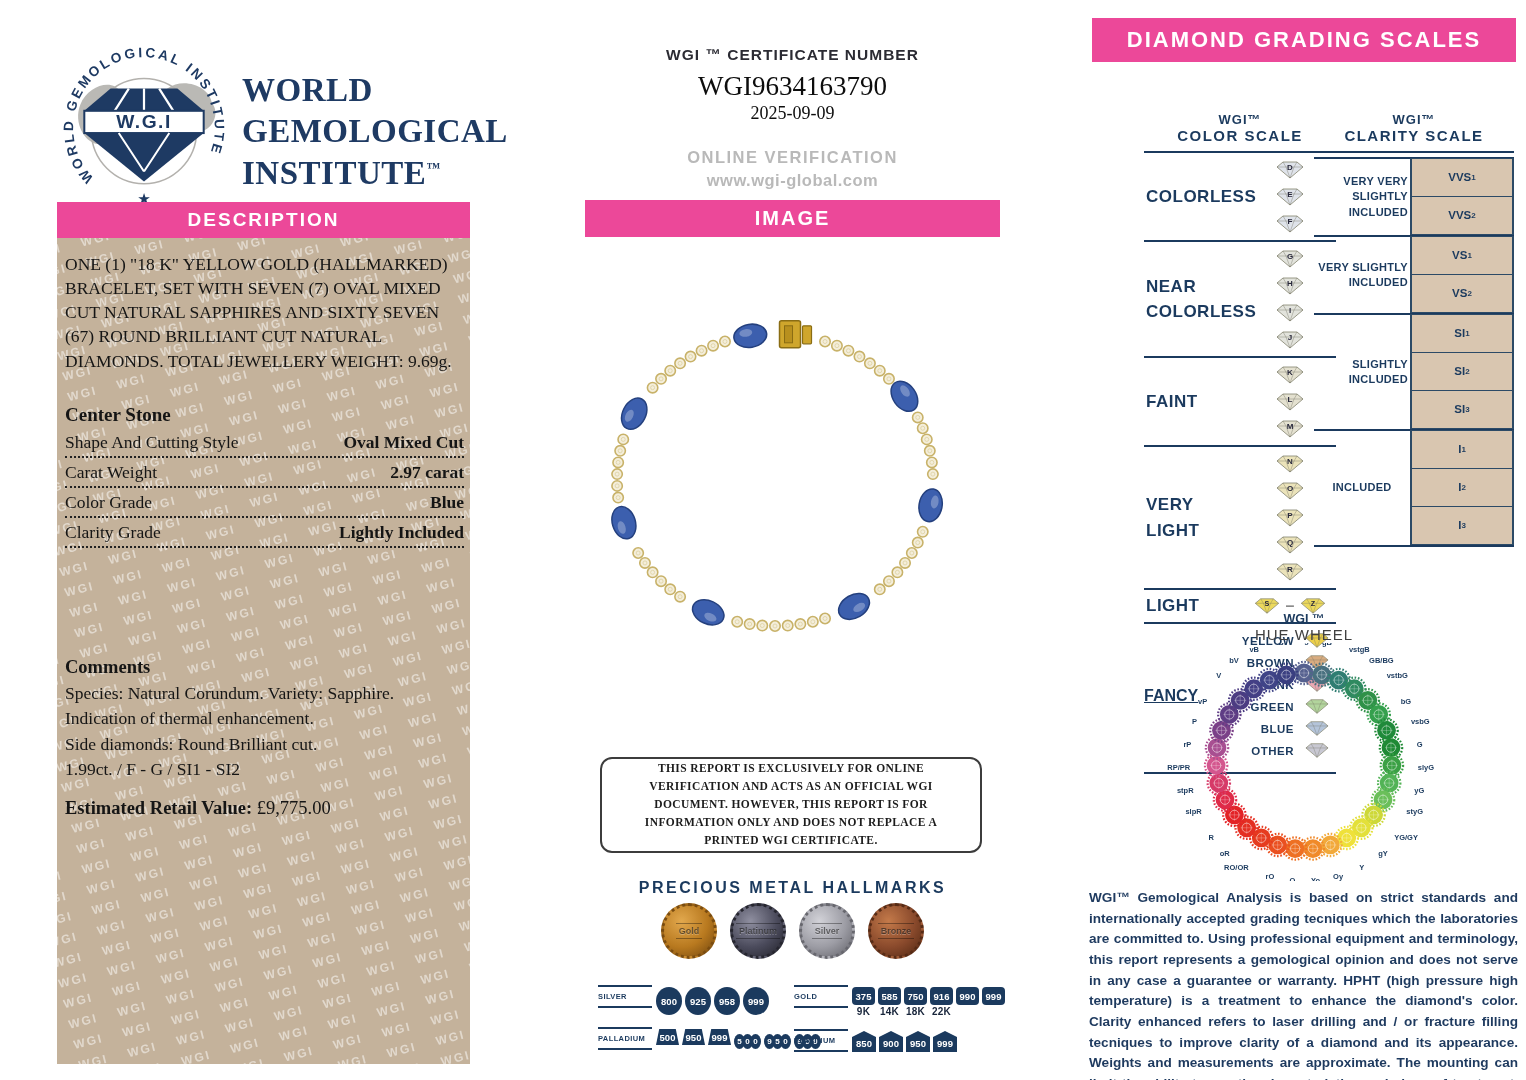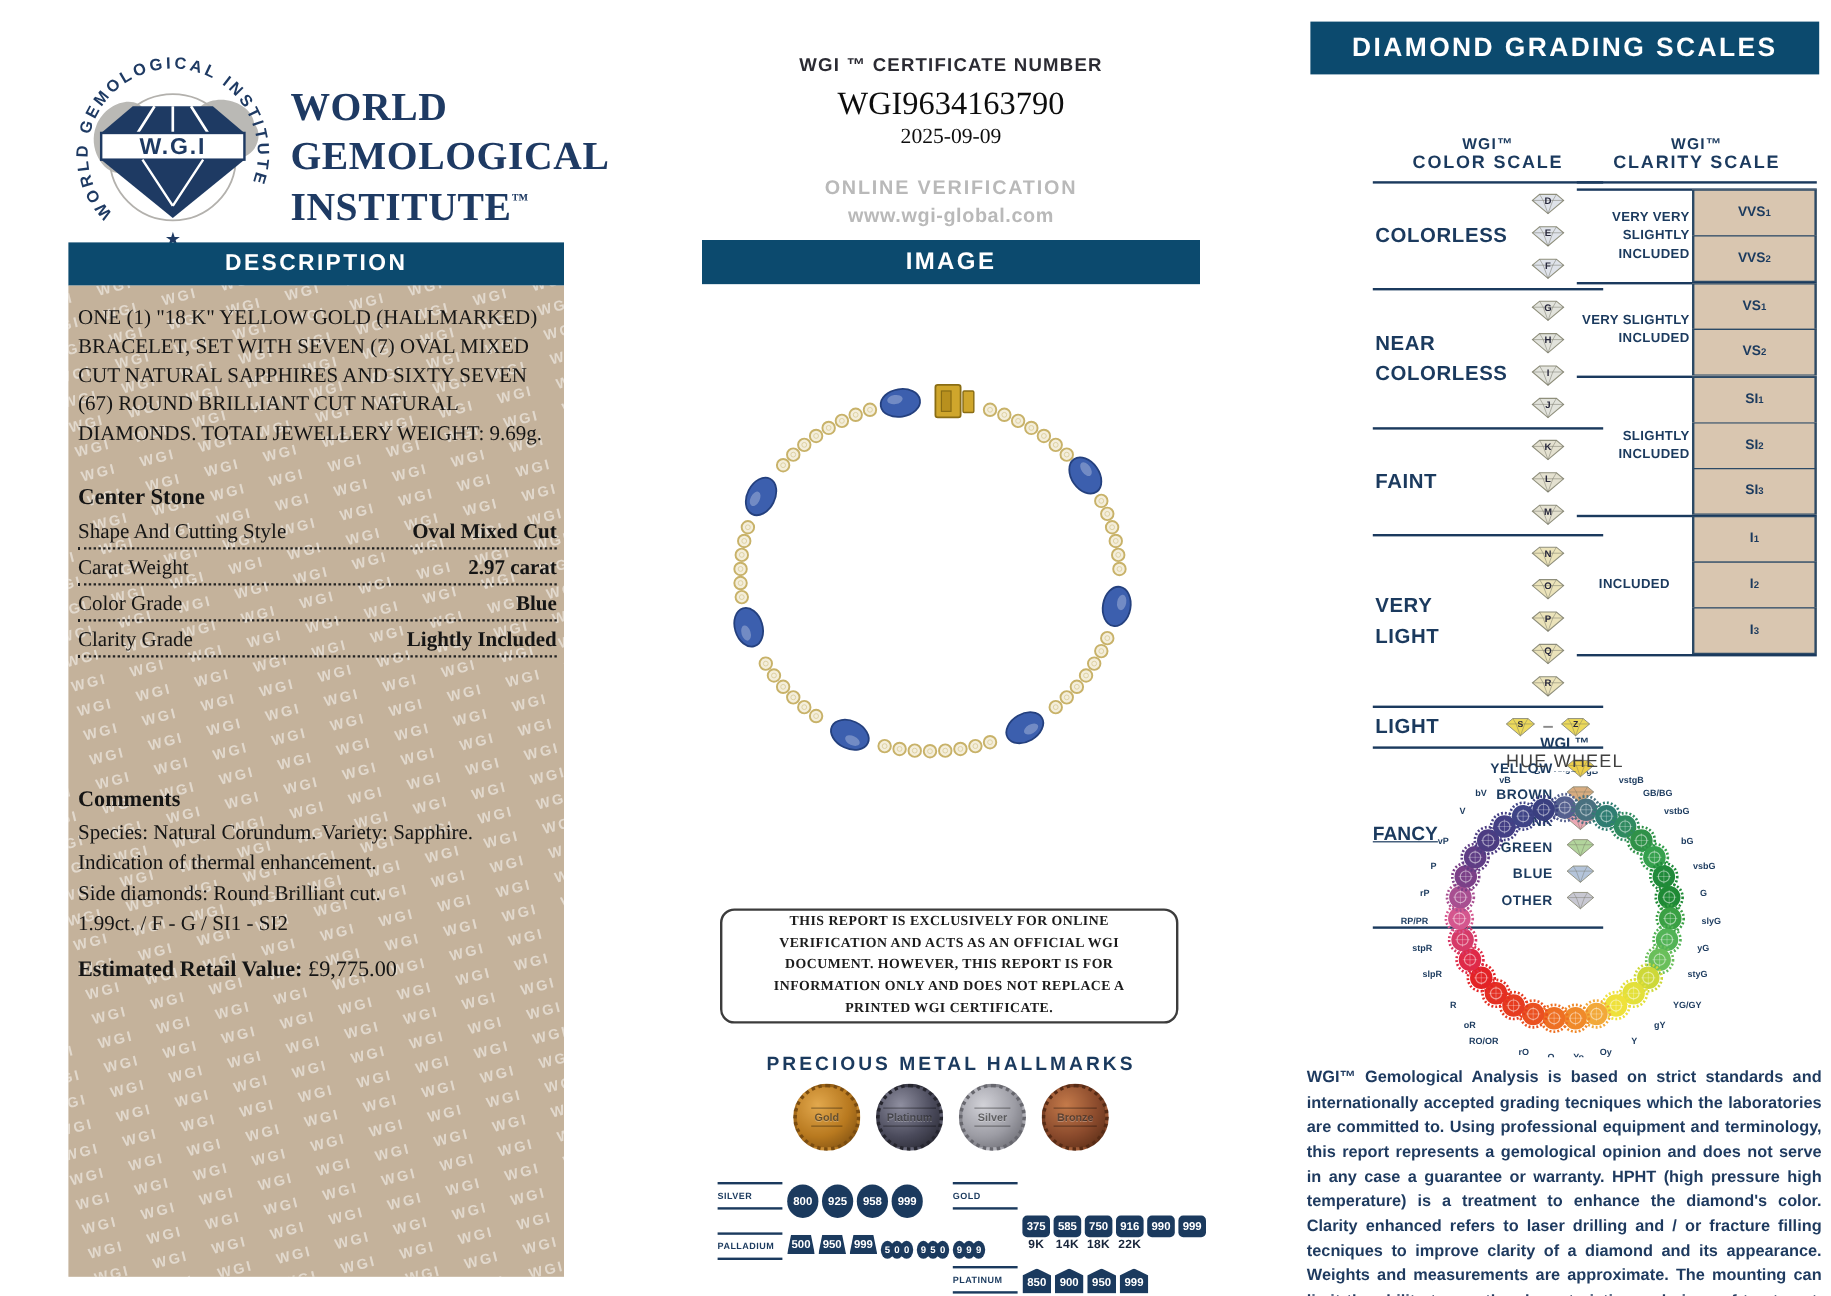--- a/index.html
+++ b/index.html
@@ -1,20 +1,20 @@
 <!DOCTYPE html>
 <html><head>
 <meta charset="utf-8">
 <style>
   html,body{margin:0;padding:0;background:#ffffff;}
   body{width:1526px;height:1080px;font-family:"Liberation Sans",sans-serif;}
   .page{position:relative;width:1526px;height:1080px;overflow:hidden;background:#fff;}
 
   
-  .section-bar{position:absolute;background:#0c4a6e;color:#fff;font-weight:bold;
+  .section-bar{position:absolute;background:#ec4899;color:#fff;font-weight:bold;
     text-align:center;letter-spacing:2px;font-family:"Liberation Sans",sans-serif;}
 
   
   .brand{position:absolute;left:58px;top:40px;width:414px;display:flex;align-items:flex-start;}
   .logo{width:172px;height:176px;flex:none;}
   .brand-name{margin-left:12px;margin-top:30px;font-family:"Liberation Serif",serif;
     font-weight:bold;color:#1e3a63;font-size:33px;line-height:1.25;letter-spacing:.5px;}
   .brand-name .tm{font-size:14px;vertical-align:super;}
 
   #desc-bar{left:57px;top:202px;width:413px;height:36px;line-height:36px;font-size:19px;}
@@ -68,21 +68,21 @@
   .hm-col.c1{width:196px;}
   .hm-col.c2{width:210px;}
   .hm-row{display:flex;align-items:flex-start;}
   .hm-metal{width:54px;flex:none;margin-right:4px;}
   .hm-metal .line{height:2px;background:#1b3a5e;margin:3px 0;}
   .hm-metal .mname{font-size:7.5px;font-weight:bold;color:#1b3a5e;letter-spacing:.4px;padding:2px 0;}
   .hm-badges{display:flex;gap:3px;align-items:flex-start;flex-wrap:nowrap;padding-top:5px;}
   .badge{background:#1b3a5e;color:#fff;font-weight:bold;font-size:9.5px;display:flex;
     align-items:center;justify-content:center;box-sizing:border-box;}
   .badge.oval{border-radius:50%;width:26px;height:28px;}
-  .badge.square{border-radius:4px;width:23px;height:18px;margin-top:26px;}
+  .badge.square{border-radius:4px;width:23px;height:18px;}
   .badge.trap{clip-path:polygon(14% 0,86% 0,100% 100%,0 100%);width:23px;height:16px;}
   .badge.house{clip-path:polygon(50% 0,100% 28%,100% 100%,0 100%,0 28%);width:24px;height:21px;
     padding-top:3px;}
   .trefoil{display:flex;padding-top:5px;}
   .trefoil span{width:11px;height:15px;border-radius:50%;background:#1b3a5e;color:#fff;
     font-weight:bold;font-size:8px;display:flex;align-items:center;justify-content:center;}
   .trefoil span + span{margin-left:-3px;}
   .badge-wrap{display:flex;flex-direction:column;align-items:center;width:23px;}
   .badge-sub{font-size:10px;font-weight:bold;color:#17243a;margin-top:1px;letter-spacing:.3px;}
 

